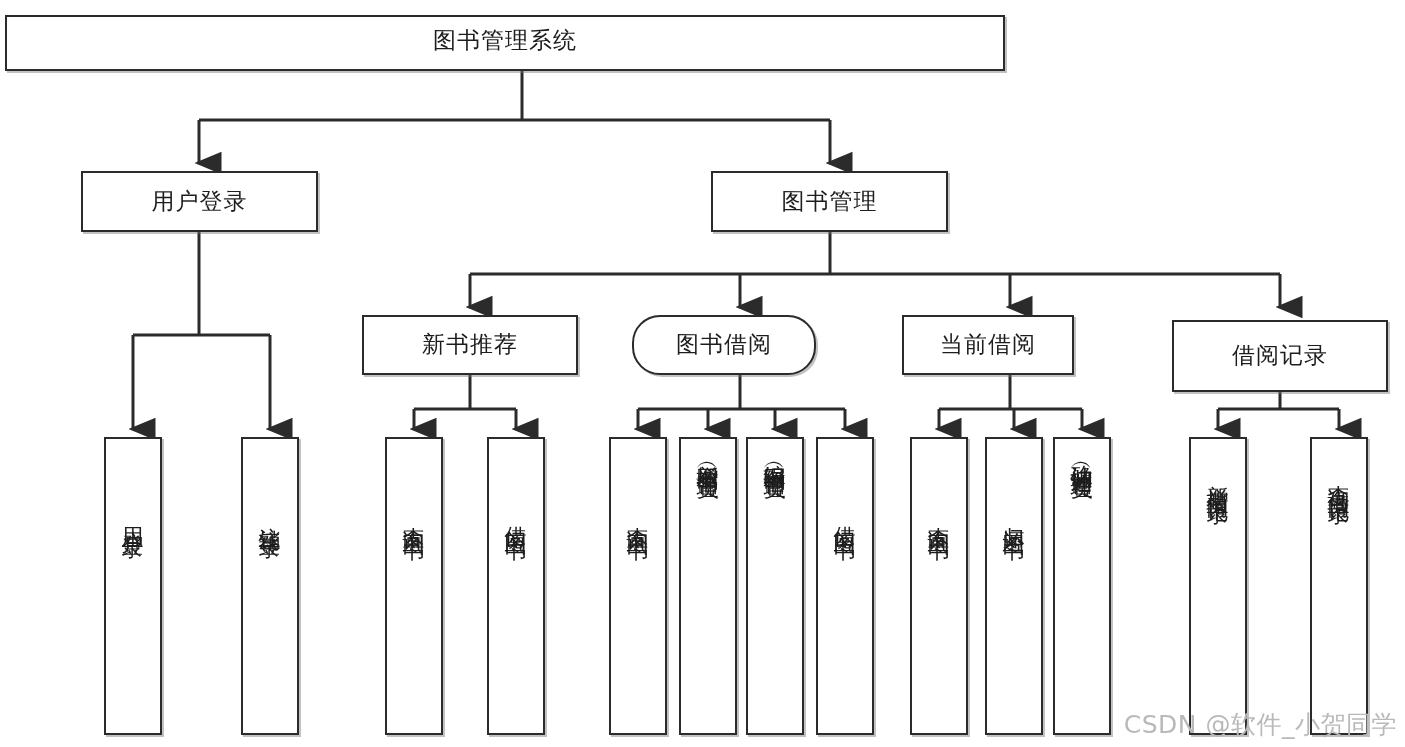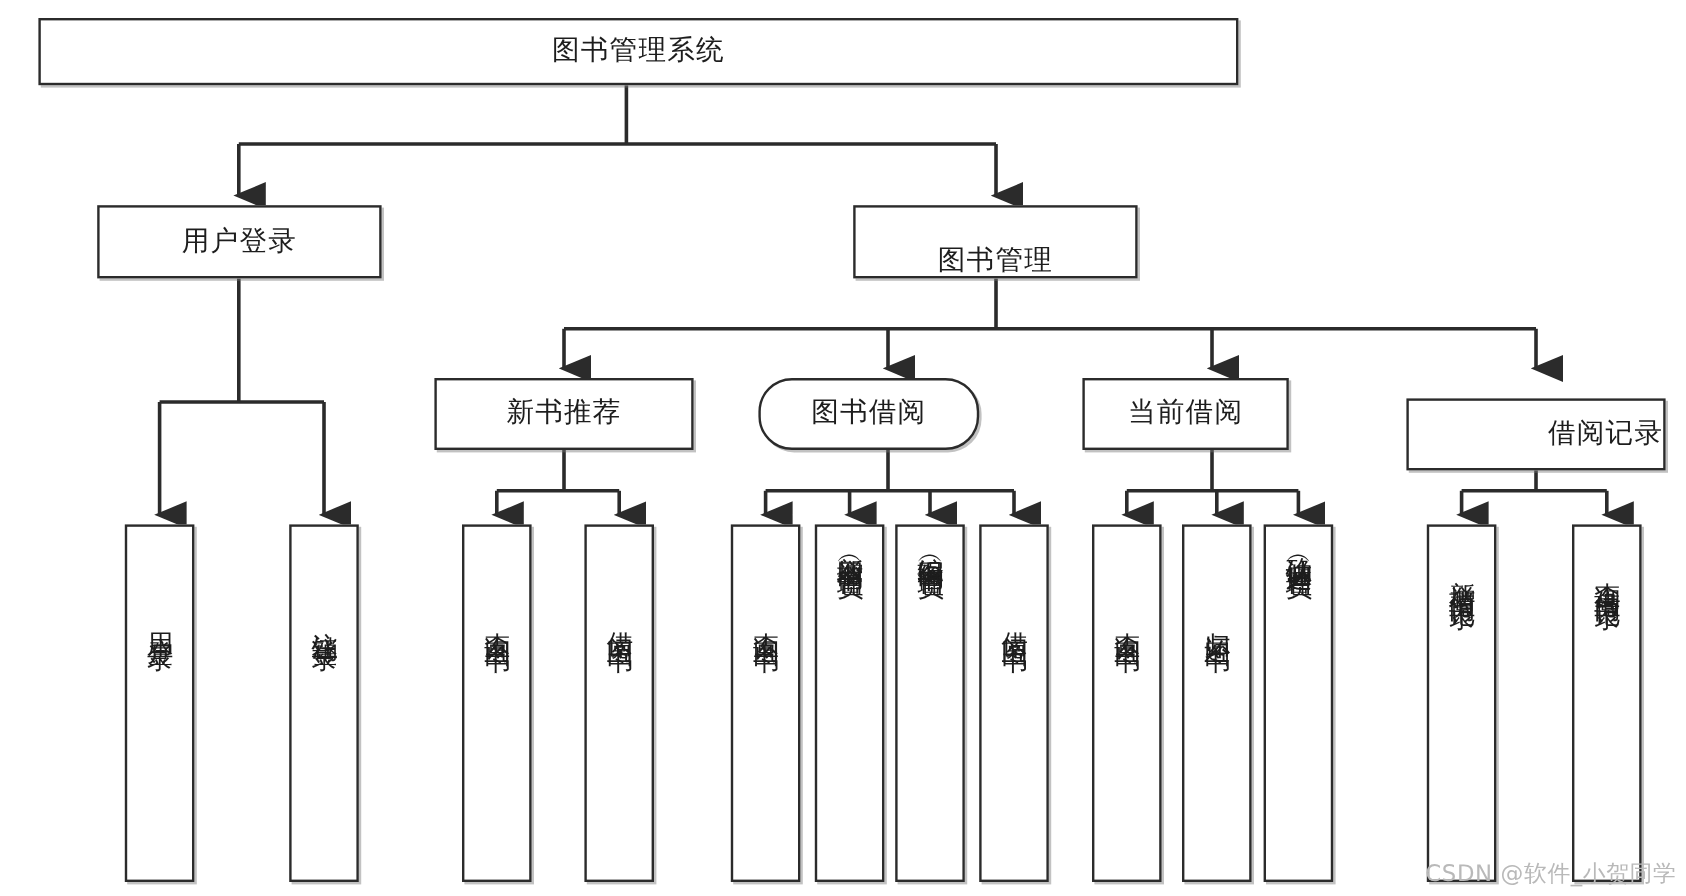--- a/index.html
+++ b/index.html
@@ -57,21 +57,21 @@
     white-space: nowrap;
     color: #1d1d1d;
   }
   .node.vertical.tall-text .vlabel {
     letter-spacing: 2px;
   }
   #watermark {
     position: absolute;
     right: 8px;
     bottom: 6px;
-    font-size: 19px;
+    font-size: 25px;
     color: #b9b9b9;
     letter-spacing: 0.5px;
     white-space: nowrap;
     font-family: "DejaVu Sans", "Liberation Sans", sans-serif;
   }
 </style>
 </head>
 <body>
 
 <div id="diagram-root">
@@ -134,41 +134,41 @@
     </g>
 
     <g stroke="#2b2b2b" stroke-width="3" fill="none">
       <path d="M 1280 375 L 1280 409"></path>
       <path d="M 1218 409 L 1339 409"></path>
       <path d="M 1218 409 L 1218 429" marker-end="url(#arrow)"></path>
       <path d="M 1339 409 L 1339 429" marker-end="url(#arrow)"></path>
     </g>
   </svg>
 
-  <div class="node horizontal" style="left:32px; top:15px; width:1000px; height:56px;">
+  <div class="node horizontal" style="left:5px; top:15px; width:1000px; height:56px;font-family:Liberation Mono, monospace;">
     <span>图书管理系统</span>
   </div>
 
   <div class="node horizontal" style="left:81px; top:171px; width:237px; height:61px;">
     <span>用户登录</span>
   </div>
-  <div class="node horizontal" style="left:711px; top:171px; width:237px; height:61px;align-items:flex-end;">
+  <div class="node horizontal" style="left:711px; top:171px; width:237px; height:61px;">
     <span>图书管理</span>
   </div>
 
   <div class="node horizontal" style="left:362px; top:315px; width:216px; height:60px;text-align:center;">
     <span>新书推荐</span>
   </div>
   <div class="node horizontal" style="left:632px; top:315px; width:184px; height:60px;border-radius:28px;">
     <span>图书借阅</span>
   </div>
   <div class="node horizontal" style="left:902px; top:315px; width:172px; height:60px;">
     <span>当前借阅</span>
   </div>
-  <div class="node horizontal" style="left:1172px; top:332px; width:216px; height:60px;justify-content:flex-end;">
+  <div class="node horizontal" style="left:1172px; top:320px; width:216px; height:72px;">
     <span>借阅记录</span>
   </div>
 
   <div class="node vertical" style="left:104px; top:437px; width:58px; height:298px; padding-top:70px;">
     <span class="vlabel">用户登录</span>
   </div>
   <div class="node vertical" style="left:241px; top:437px; width:58px; height:298px; padding-top:70px;">
     <span class="vlabel">注销登录</span>
   </div>
 

